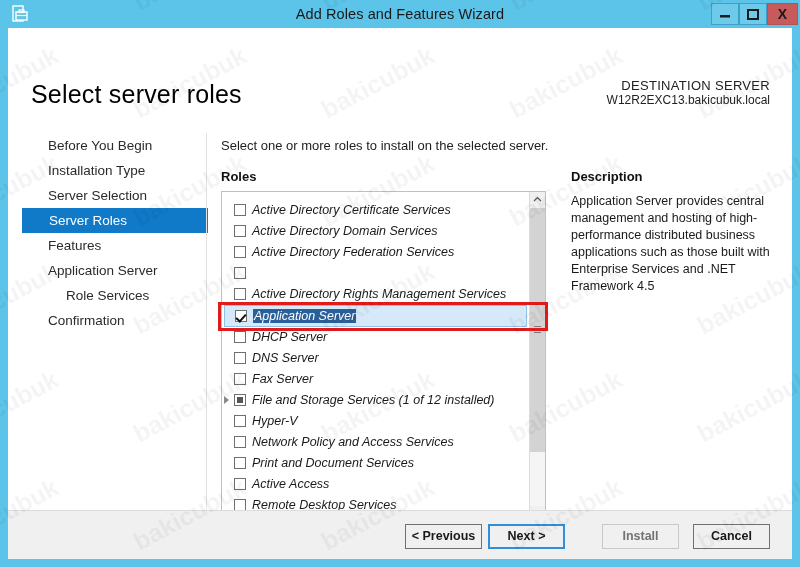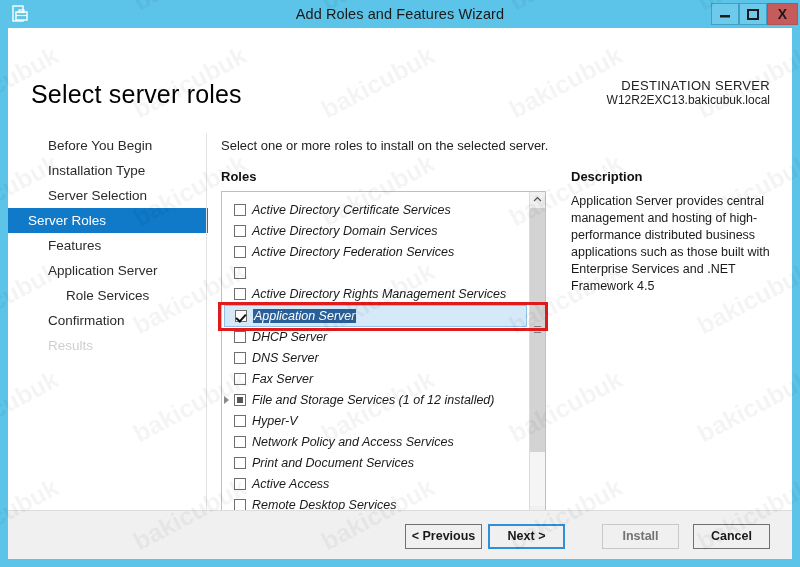--- a/index.html
+++ b/index.html
@@ -116,21 +116,22 @@
     padding-left: 40px;
     font-size: 13.5px;
     color: #2b2b2b;
     white-space: nowrap;
     cursor: default;
   }
   .nav-item.sub { padding-left: 58px; }
   .nav-item.active {
     background: #1079c8;
     color: #ffffff;
-    padding-left: 20px;
+    margin-left: 14px;
+    padding-left: 27px;
   }
   .nav-item.disabled { color: #cfcfcf; }
 
   #nav-divider {
     position: absolute;
     left: 198px; top: 105px;
     width: 1px; height: 390px;
     background: #e2e2e2;
   }
 
@@ -387,21 +388,20 @@
 
     <div id="nav">
         <div class="nav-item"><span>Before You Begin</span></div>
         <div class="nav-item"><span>Installation Type</span></div>
         <div class="nav-item"><span>Server Selection</span></div>
         <div class="nav-item active"><span>Server Roles</span></div>
         <div class="nav-item"><span>Features</span></div>
         <div class="nav-item"><span>Application Server</span></div>
         <div class="nav-item sub"><span>Role Services</span></div>
         <div class="nav-item"><span>Confirmation</span></div>
-        <div class="nav-item disabled"><span>Results</span></div>
       </div>
     <div id="nav-divider"></div>
 
     <div id="instruction">Select one or more roles to install on the selected server.</div>
     <div id="roles-label">Roles</div>
 
     <div id="roles-box">
       <div id="roles-list">
           <div class="role-row"><span class="cb"></span><span>Active Directory Certificate Services</span></div>
           <div class="role-row"><span class="cb"></span><span>Active Directory Domain Services</span></div>

